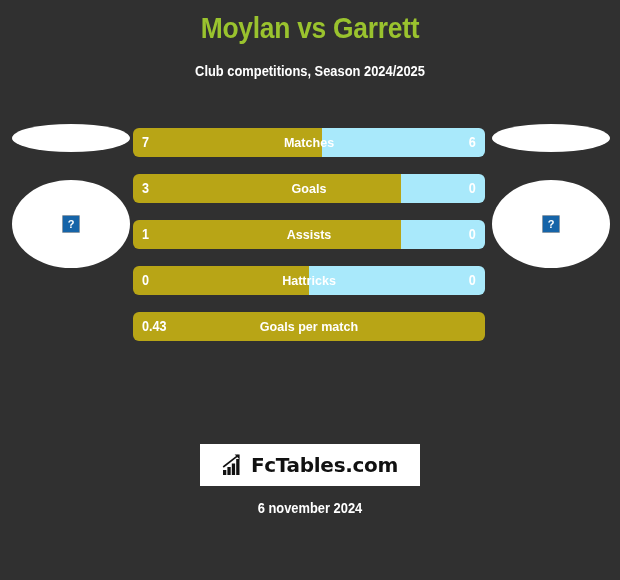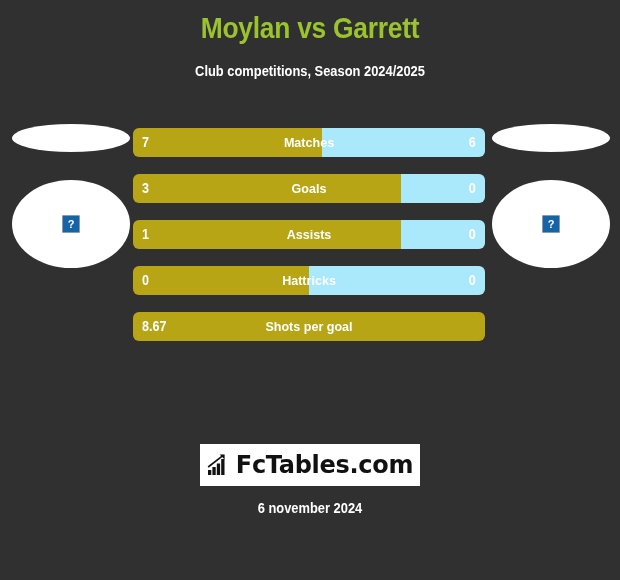--- a/index.html
+++ b/index.html
@@ -174,21 +174,21 @@
     justify-content: center;
     gap: 5px;
   }
   .logo-icon {
     width: 24px;
     height: 22px;
     display: block;
   }
   .logo-text {
     color: #111111;
-    font-size: 24px;
+    font-size: 20px;
     font-weight: bold;
     letter-spacing: -0.3px;
     line-height: 22px;
     font-family: "DejaVu Sans", sans-serif;
   }
 
   .date {
     position: absolute;
     top: 500px;
     left: 0;
@@ -251,22 +251,22 @@
       </div>
       <div class="bar-row">
         <div class="bar-fill-home" style="width: 50%;"></div>
         <div class="bar-fill-away" style="width: 50%;"></div>
         <div class="bar-val-home">0</div>
         <div class="bar-label">Hattricks</div>
         <div class="bar-val-away">0</div>
       </div>
       <div class="bar-row single">
         <div class="bar-fill-home" style="width: 100%;"></div>
-        <div class="bar-val-home">8.67</div>
-        <div class="bar-label">Shots per goal</div>
+        <div class="bar-val-home">0.43</div>
+        <div class="bar-label">Goals per match</div>
       </div>
     </div>
 
   <div class="logo-box">
     <svg class="logo-icon" viewBox="0 0 24 22">
       <rect x="1" y="16" width="3.3" height="5" fill="#111111"></rect>
       <rect x="5.4" y="13" width="3.3" height="8" fill="#111111"></rect>
       <rect x="9.8" y="9.5" width="3.3" height="11.5" fill="#111111"></rect>
       <rect x="14.2" y="5" width="3.3" height="16" fill="#111111"></rect>
       <path d="M1.2 13 L16.5 1.2" stroke="#111111" stroke-width="1.6" fill="none"></path>

